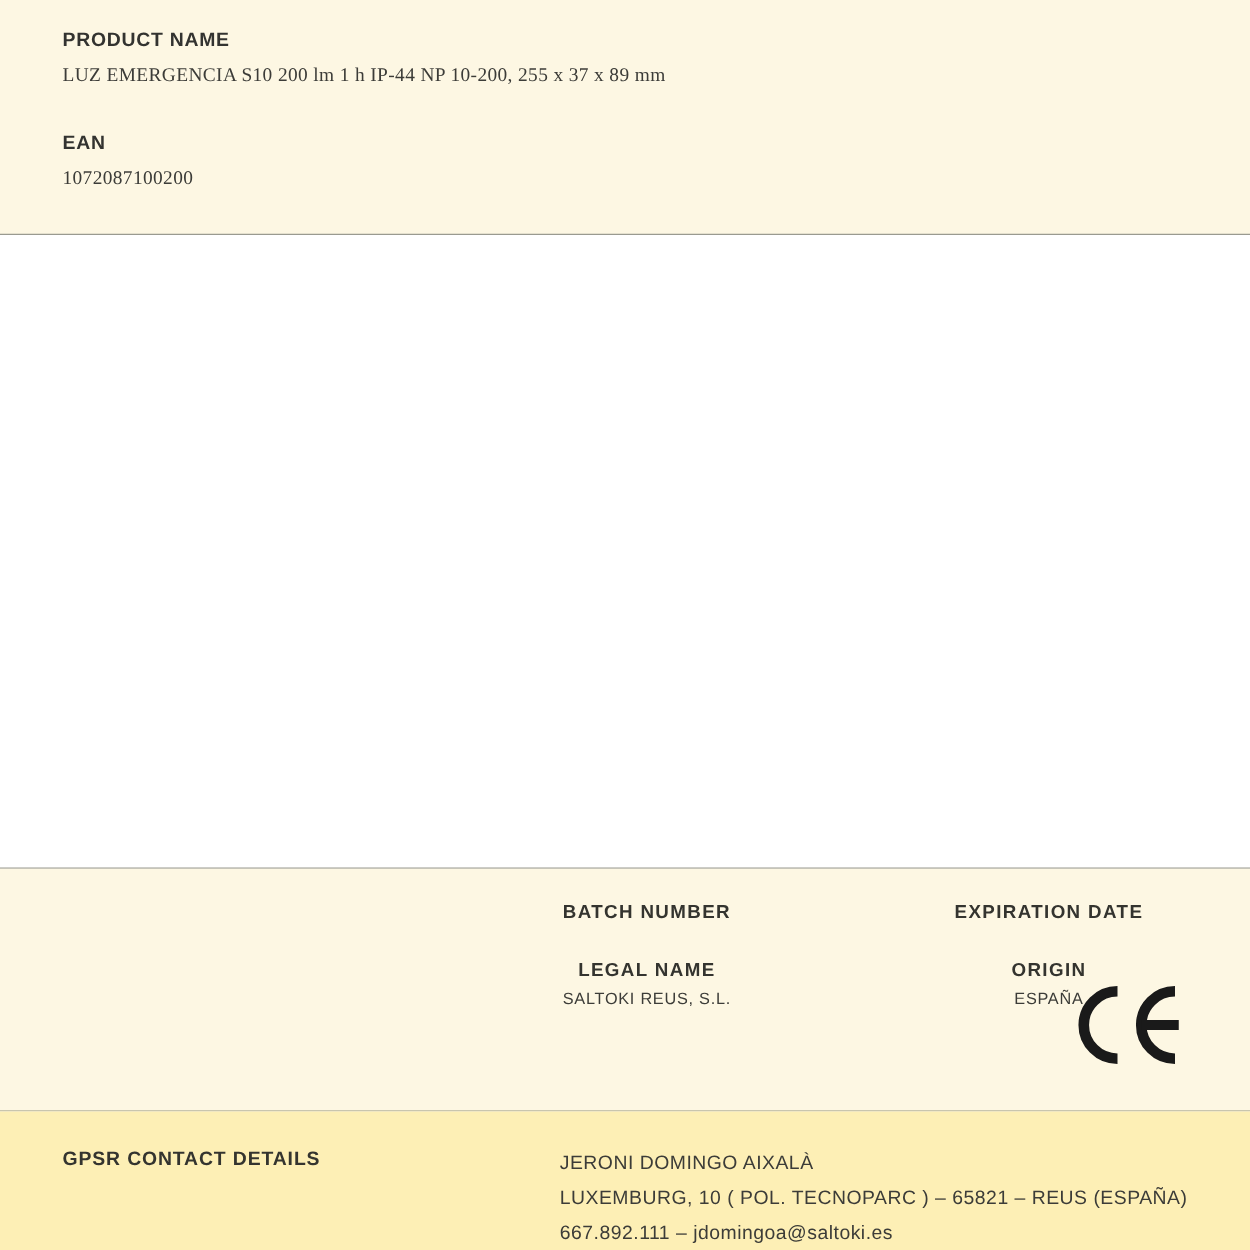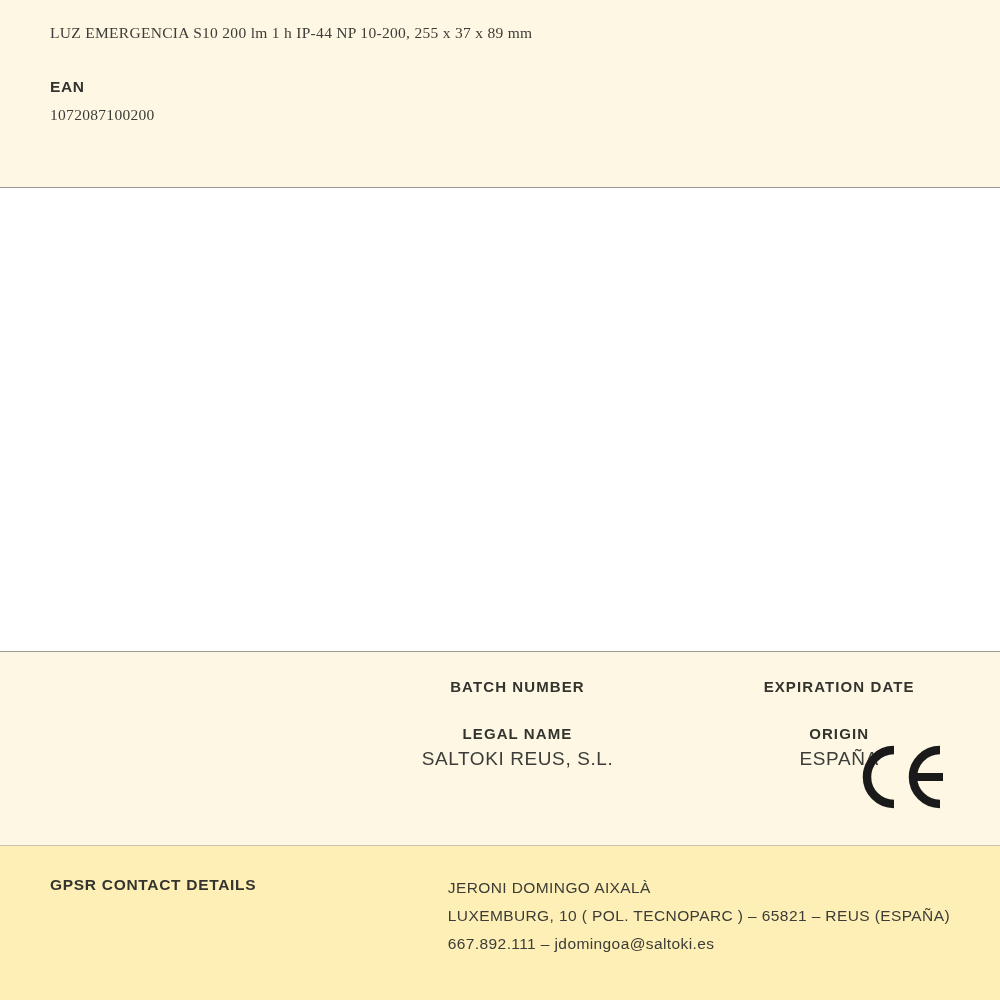--- a/index.html
+++ b/index.html
@@ -88,41 +88,41 @@
 
   .info-label {
     font-size: 15px;
     letter-spacing: 1.1px;
     font-weight: 700;
     color: #34342f;
     margin: 0;
   }
 
   .info-value {
-    font-size: 19px;
+    font-size: 13px;
     letter-spacing: 0.6px;
     color: #3c3c38;
     margin: 6px 0 0 0;
   }
 
   .row-2 {
     margin-top: 24px;
   }
 
   .ce-mark {
     position: absolute;
     right: 56px;
     top: 92px;
     width: 86px;
     height: 66px;
   }
 
   
   .footer-section {
-    height: 154px;
+    height: 111px;
     box-sizing: border-box;
     background: #fdefb5;
     padding: 28px 50px 0 50px;
     display: flex;
     justify-content: space-between;
     align-items: flex-start;
   }
 
   .gpsr-label {
     font-size: 15.5px;
@@ -144,20 +144,21 @@
     white-space: nowrap;
   }
 </style>
 </head>
 <body>
 
 <div class="label-sheet">
 
   <div class="top-section">
     <div class="field-block">
+      <p class="field-label">PRODUCT NAME</p>
       <p class="field-value">LUZ EMERGENCIA S10 200 lm 1 h IP-44 NP 10-200, 255 x 37 x 89 mm</p>
     </div>
     <div class="field-block">
       <p class="field-label">EAN</p>
       <p class="field-value">1072087100200</p>
     </div>
   </div>
 
   <div class="middle-blank"></div>
 

